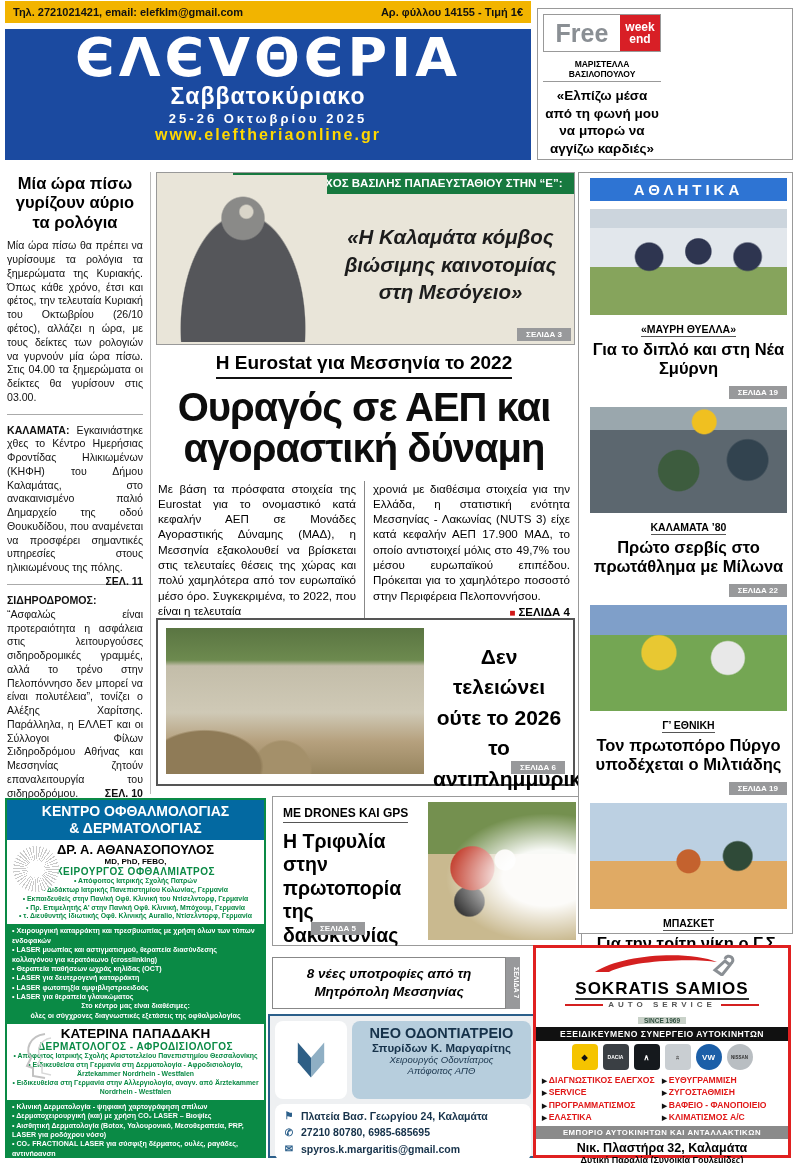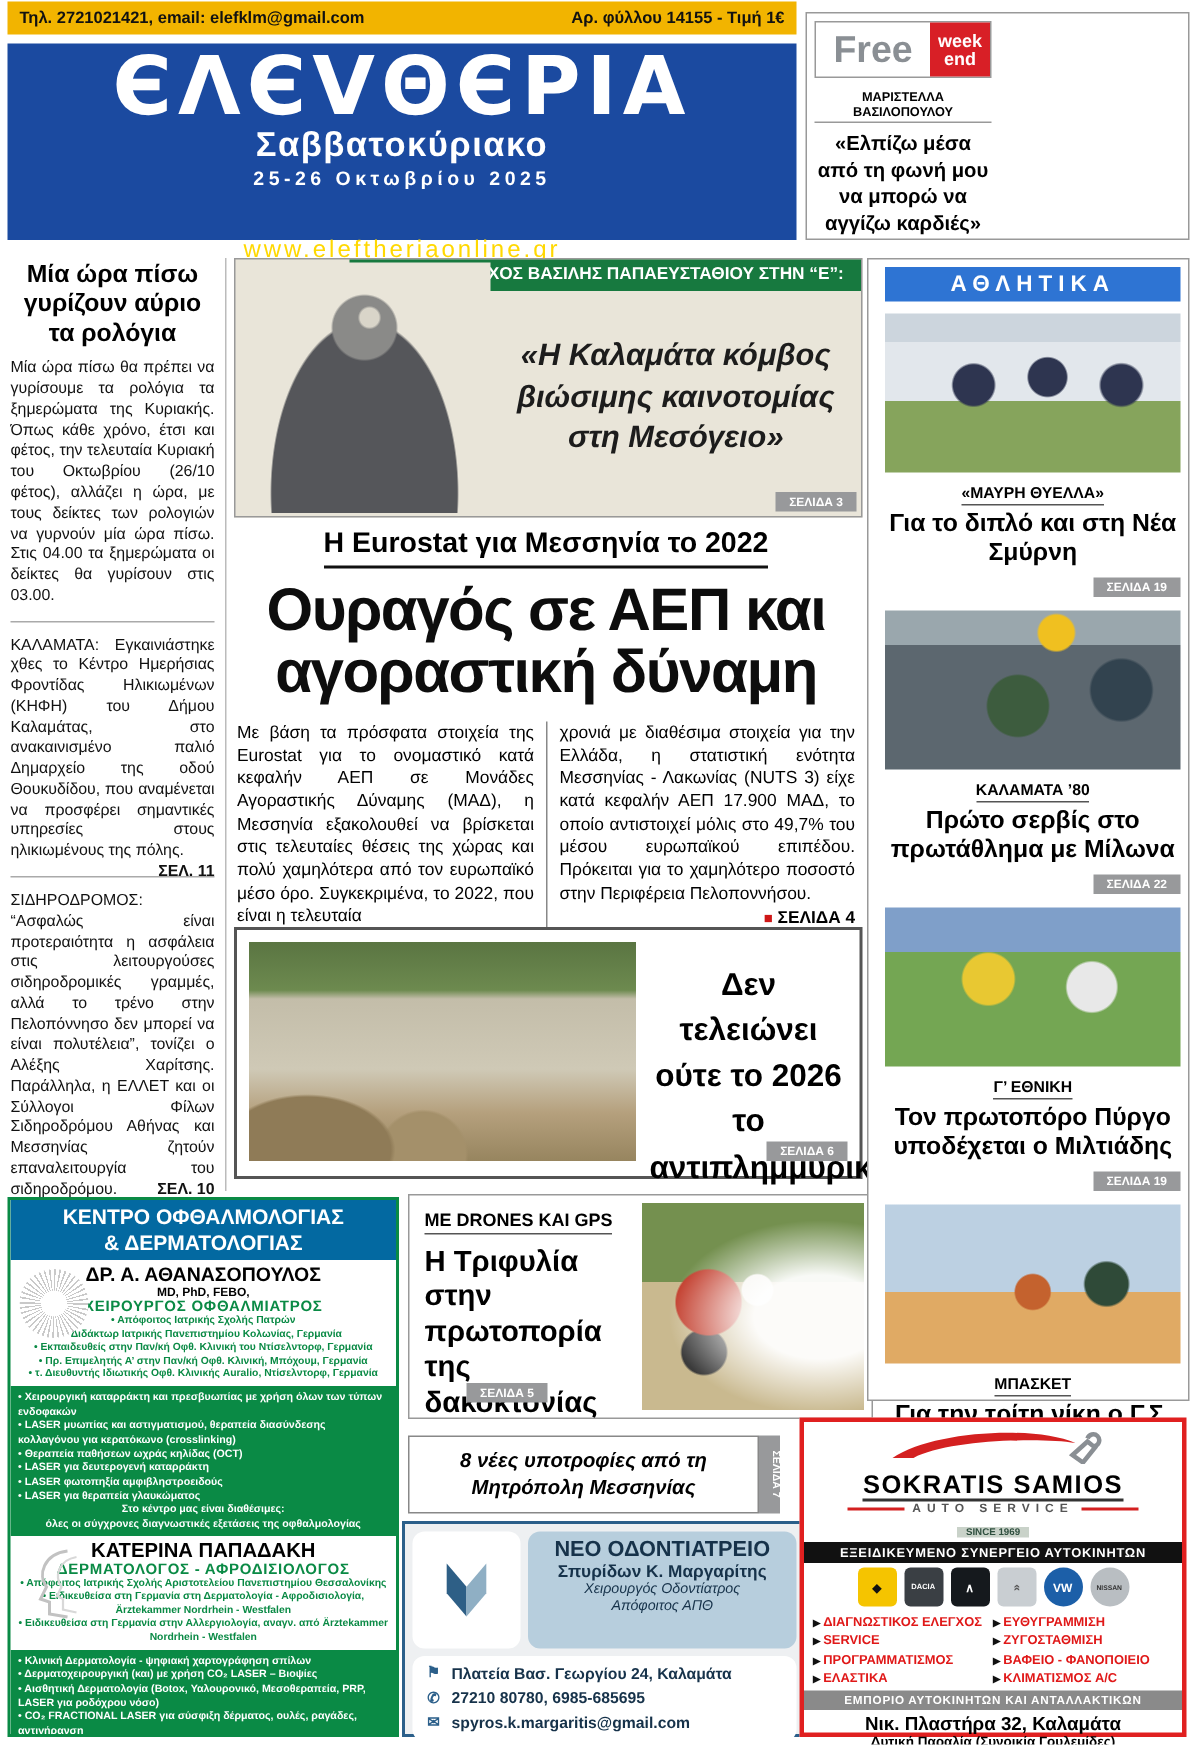--- a/index.html
+++ b/index.html
@@ -10,40 +10,40 @@
   
   .topbar { background:#f2b400; display:flex; justify-content:space-between; align-items:center;
             font-size:11px; font-weight:bold; padding:0 8px; color:#111; }
 
   
   .masthead { background:#1b4aa0; text-align:center; color:#fff; padding-top:2px; }
   .logo { font-size:54px; font-weight:900; letter-spacing:4px; line-height:1.0; color:#fff;
           font-family:"DejaVu Sans", sans-serif; }
   .edition { font-size:23px; font-weight:bold; letter-spacing:1px; margin-top:-2px; }
   .mdate { font-size:13px; font-weight:bold; letter-spacing:3px; margin-top:1px; }
-  .site { font-size:16px; font-weight:normal; color:#ffd800; letter-spacing:2px;margin-top:32px; }
+  .site { font-size:16px; font-weight:bold; color:#ffd800; letter-spacing:2px; }
 
   
   .fw { border:1px solid #999; background:#fff; box-shadow:0 0 0 2px #fff inset; }
   .fw-left { position:absolute; left:5px; top:5px; width:118px; }
   .fw-logo { border:1px solid #999; display:flex; align-items:stretch; height:38px; }
   .fw-free { color:#8a8f94; font-size:25px; font-weight:bold; flex:1; text-align:center; line-height:36px; }
   .fw-week { background:#d81f26; color:#fff; font-size:12px; font-weight:900; width:40px;
              display:flex; flex-direction:column; justify-content:center; text-align:center; line-height:1.0; }
   .fw-kicker { font-size:8.5px; font-weight:bold; margin-top:7px; padding-bottom:2px; border-bottom:1px solid #999; text-align:center;}
   .fw-quote { font-size:13.5px; font-weight:bold; text-align:center; margin-top:5px; line-height:1.3; }
   .photo { position:relative; }
   .badge { background:#98999b; color:#fff; font-size:8px; font-weight:bold; padding:2px 9px; display:inline-block; }
 
   
   .leftcol { border-right:1px solid #bbb; padding:2px 7px 0 2px; }
   .lc-title { font-size:16.5px; font-weight:bold; text-align:center; line-height:1.18; margin-bottom:7px; }
   .lc-body, .brief { font-size:10.6px; line-height:1.3; text-align:justify; color:#111; }
   .brief { border-top:1px solid #aaa; margin-top:9px; padding-top:9px; }
-  .tag { font-weight:normal; }
+  .tag { font-weight:bold; }
   .pg { font-weight:bold; float:right; }
 
   
   .hero { background:#e9e5d9; border:1px solid #999; }
   .hero-banner { position:absolute; left:76px; right:0; top:0; height:21px; background:#17793f;
                  color:#fff; font-size:11.5px; font-weight:bold; text-align:center; line-height:21px; }
   .hero-photo { position:absolute; left:2px; top:2px; bottom:2px; width:168px;
       background:
         radial-gradient(circle at 52% 22%, #d9d5c9 0 4%, transparent 5%),
         radial-gradient(circle at 50% 26%, #8a8a88 0 14%, transparent 15%),

